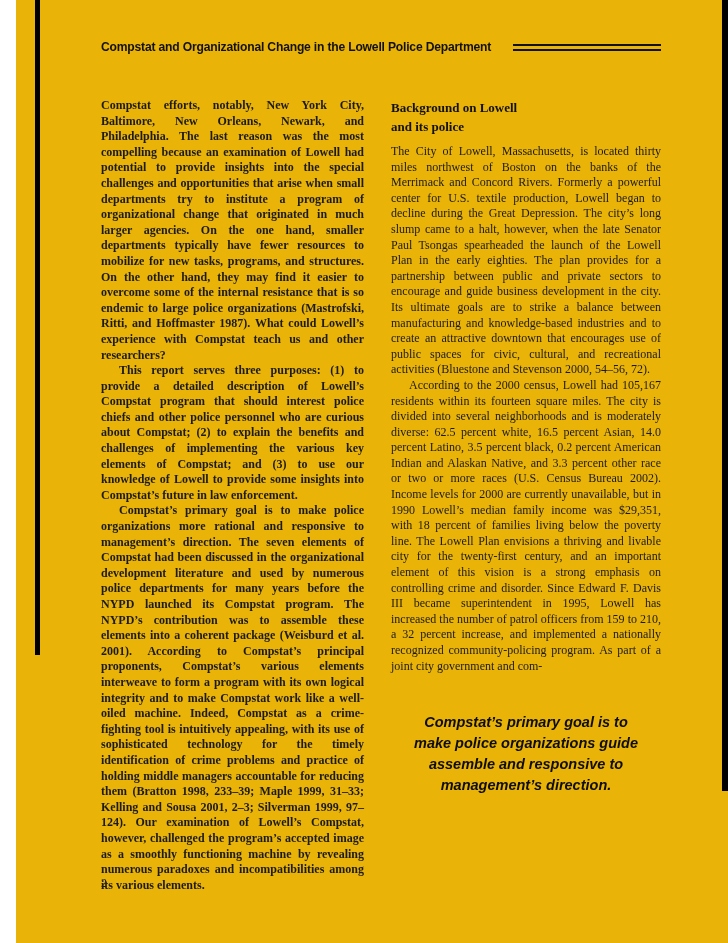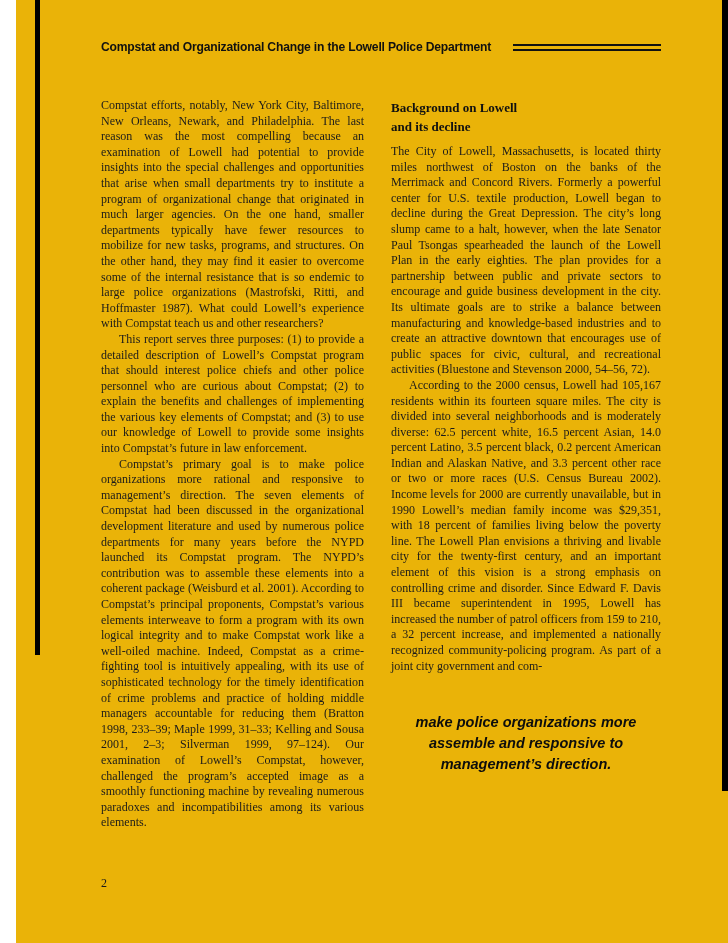--- a/index.html
+++ b/index.html
@@ -46,21 +46,21 @@
 
   
   .columns {
     position: absolute;
     left: 85px; top: 98px;
     width: 560px;
     display: flex;
     gap: 27px;
   }
   .col { font-size: 12px; line-height: 15.6px; text-align: justify; }
-  .col-left  { width: 263px; }
+  .col-left  { width: 263px; font-weight: bold; }
   .col-right { width: 270px; }
   .col p { margin: 0; }
   .col p.indent { text-indent: 18px; }
 
   .section-heading {
     font-family: "Liberation Serif", serif;
     font-weight: bold;
     font-size: 13px;
     line-height: 19px;
     margin: 0 0 8px 0;
@@ -103,27 +103,28 @@
 
     <div class="col col-left">
       <p>Compstat efforts, notably, New York City, Baltimore, New Orleans, Newark, and Philadelphia. The last reason was the most compelling because an examination of Lowell had potential to provide insights into the special challenges and opportunities that arise when small departments try to institute a program of organizational change that originated in much larger agencies. On the one hand, smaller departments typically have fewer resources to mobilize for new tasks, programs, and structures. On the other hand, they may find it easier to overcome some of the internal resistance that is so endemic to large police organizations (Mastrofski, Ritti, and Hoffmaster 1987). What could Lowell’s experience with Compstat teach us and other researchers?</p>
       <p class="indent">This report serves three purposes: (1) to provide a detailed description of Lowell’s Compstat program that should interest police chiefs and other police personnel who are curious about Compstat; (2) to explain the benefits and challenges of implementing the various key elements of Compstat; and (3) to use our knowledge of Lowell to provide some insights into Compstat’s future in law enforcement.</p>
       <p class="indent">Compstat’s primary goal is to make police organizations more rational and responsive to management’s direction. The seven elements of Compstat had been discussed in the organizational development literature and used by numerous police departments for many years before the NYPD launched its Compstat program. The NYPD’s contribution was to assemble these elements into a coherent package (Weisburd et al. 2001). According to Compstat’s principal proponents, Compstat’s various elements interweave to form a program with its own logical integrity and to make Compstat work like a well-oiled machine. Indeed, Compstat as a crime-fighting tool is intuitively appealing, with its use of sophisticated technology for the timely identification of crime problems and practice of holding middle managers accountable for reducing them (Bratton 1998, 233–39; Maple 1999, 31–33; Kelling and Sousa 2001, 2–3; Silverman 1999, 97–124). Our examination of Lowell’s Compstat, however, challenged the program’s accepted image as a smoothly functioning machine by revealing numerous paradoxes and incompatibilities among its various elements.</p>
     </div>
 
     <div class="col col-right">
       <h2 class="section-heading">
         <span>Background on Lowell</span><br>
-        <span>and its decline</span>
+        <span>and its police</span>
       </h2>
       <p>The City of Lowell, Massachusetts, is located thirty miles northwest of Boston on the banks of the Merrimack and Concord Rivers. Formerly a powerful center for U.S. textile production, Lowell began to decline during the Great Depression. The city’s long slump came to a halt, however, when the late Senator Paul Tsongas spearheaded the launch of the Lowell Plan in the early eighties. The plan provides for a partnership between public and private sectors to encourage and guide business development in the city. Its ultimate goals are to strike a balance between manufacturing and knowledge-based industries and to create an attractive downtown that encourages use of public spaces for civic, cultural, and recreational activities (Bluestone and Stevenson 2000, 54–56, 72).</p>
       <p class="indent">According to the 2000 census, Lowell had 105,167 residents within its fourteen square miles. The city is divided into several neighborhoods and is moderately diverse: 62.5 percent white, 16.5 percent Asian, 14.0 percent Latino, 3.5 percent black, 0.2 percent American Indian and Alaskan Native, and 3.3 percent other race or two or more races (U.S. Census Bureau 2002). Income levels for 2000 are currently unavailable, but in 1990 Lowell’s median family income was $29,351, with 18 percent of families living below the poverty line. The Lowell Plan envisions a thriving and livable city for the twenty-first century, and an important element of this vision is a strong emphasis on controlling crime and disorder. Since Edward F. Davis III became superintendent in 1995, Lowell has increased the number of patrol officers from 159 to 210, a 32 percent increase, and implemented a nationally recognized community-policing program. As part of a joint city government and com-</p>
 
       <div class="pull-quote">
-        <div>make police organizations more</div>
+        <div>Compstat’s primary goal is to</div>
+        <div>make police organizations guide</div>
         <div>assemble and responsive to</div>
         <div>management’s direction.</div>
       </div>
     </div>
 
   </div>
 
   <div class="page-number">2</div>
 
 </div>

